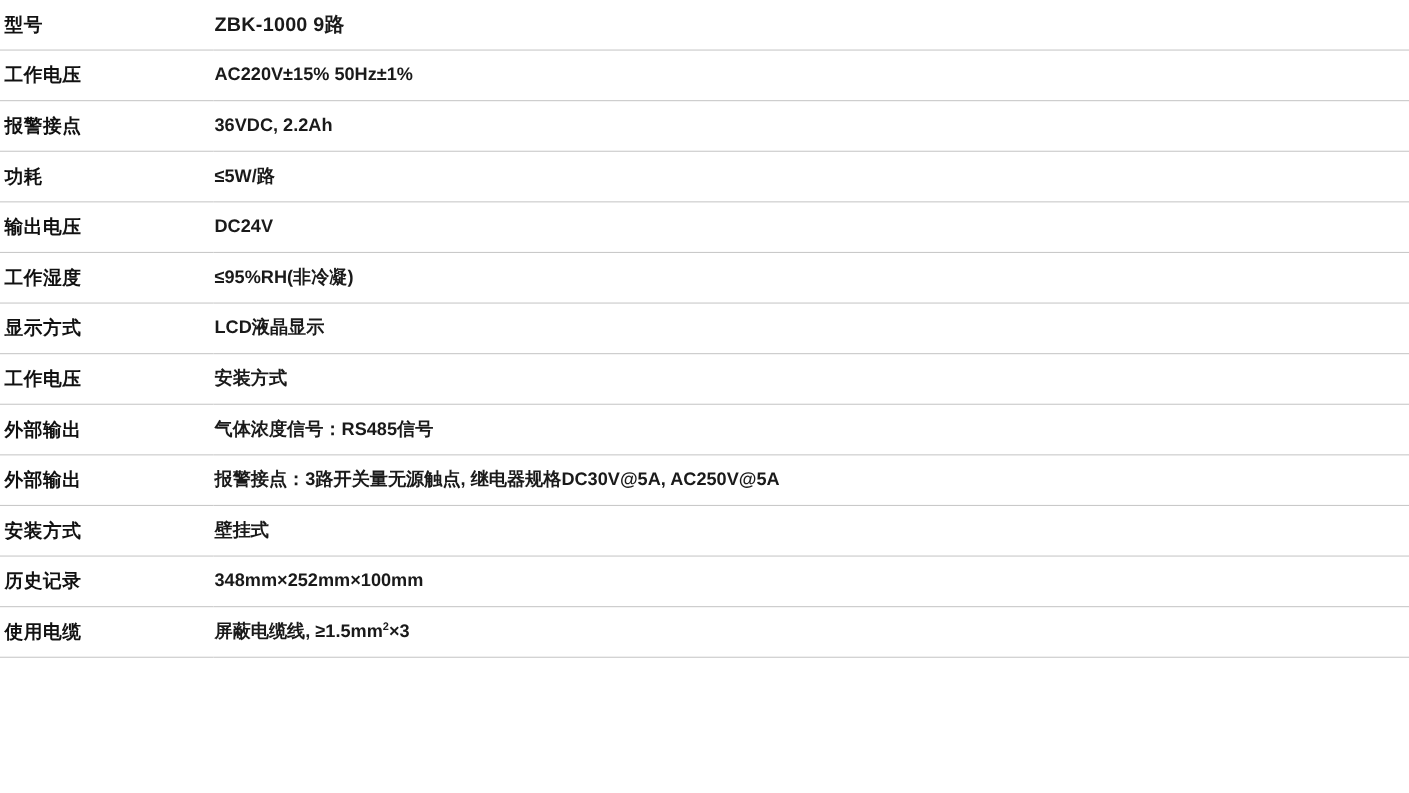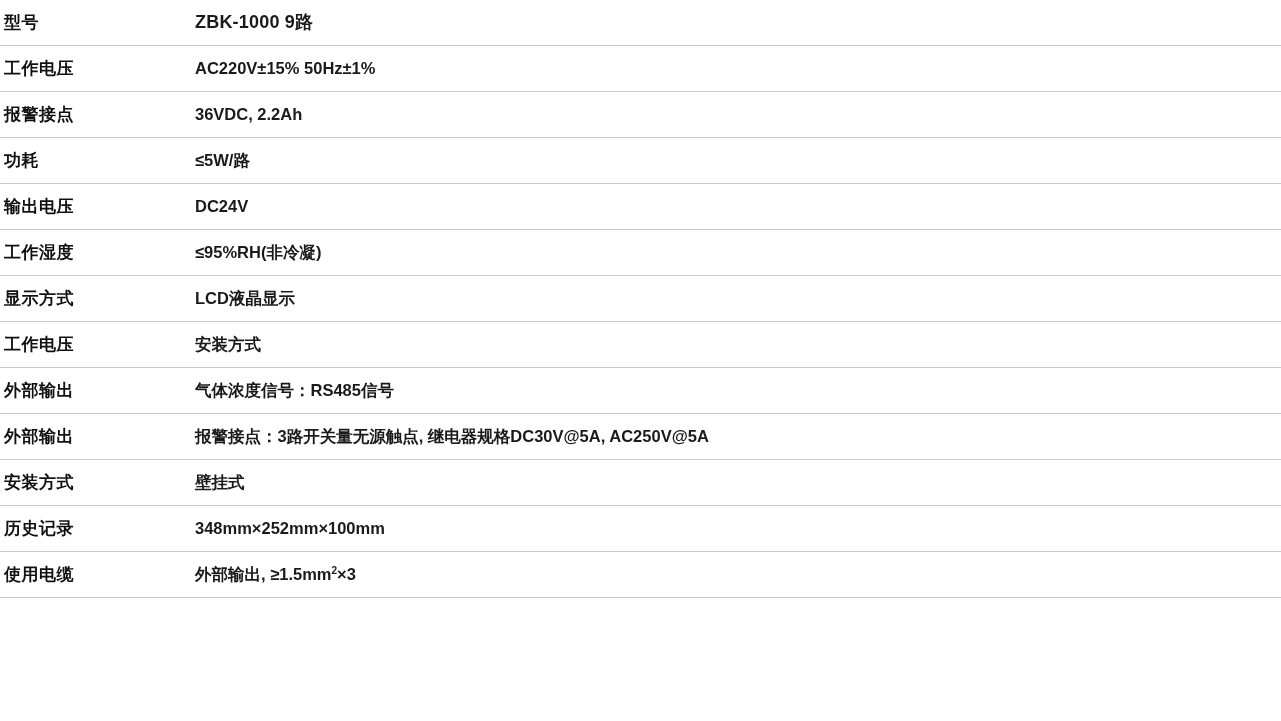--- a/index.html
+++ b/index.html
@@ -105,16 +105,16 @@
     <tr>
       <td class="label">安装方式</td>
       <td class="value">壁挂式</td>
     </tr>
     <tr>
       <td class="label">历史记录</td>
       <td class="value">348mm×252mm×100mm</td>
     </tr>
     <tr>
       <td class="label">使用电缆</td>
-      <td class="value"><span>外部输出, ≥1.5mm</span><sup>2</sup><span>×3</span></td>
+      <td class="value"><span>屏蔽电缆线, ≥1.5mm</span><sup>2</sup><span>×3</span></td>
     </tr>
   </tbody>
 </table>
 
 </body></html>

